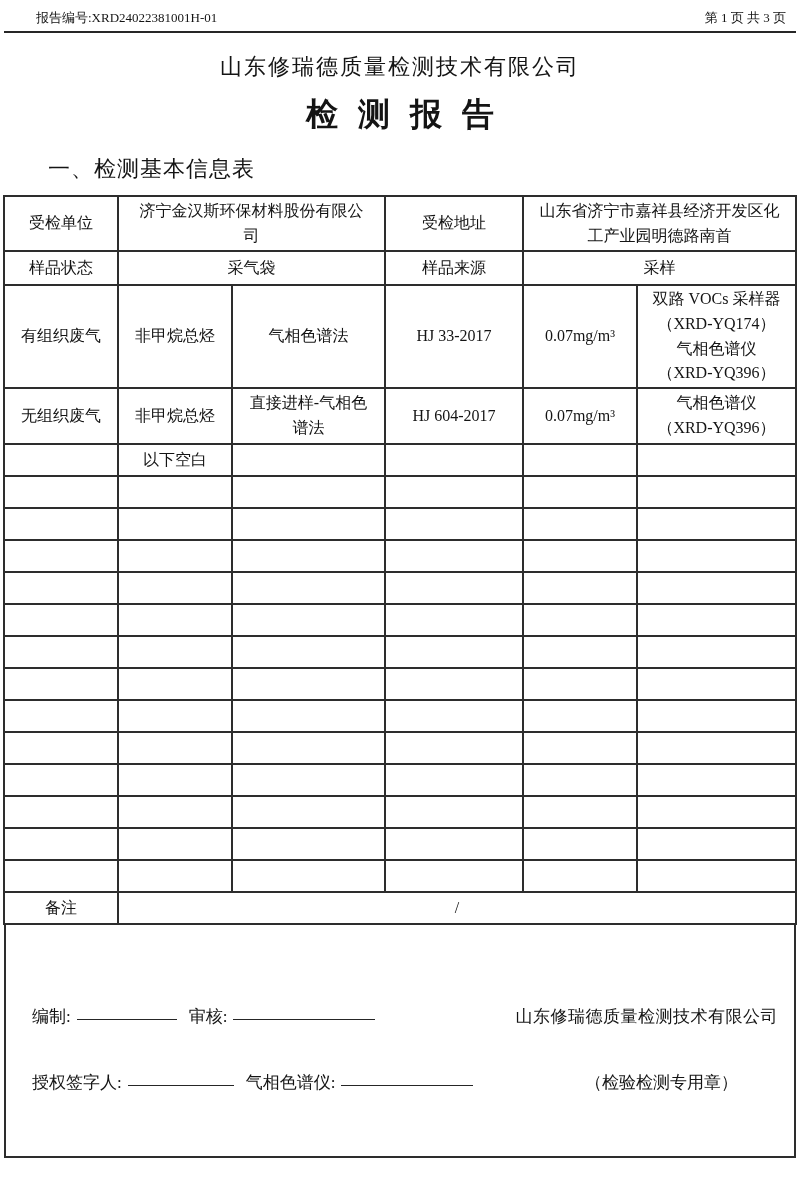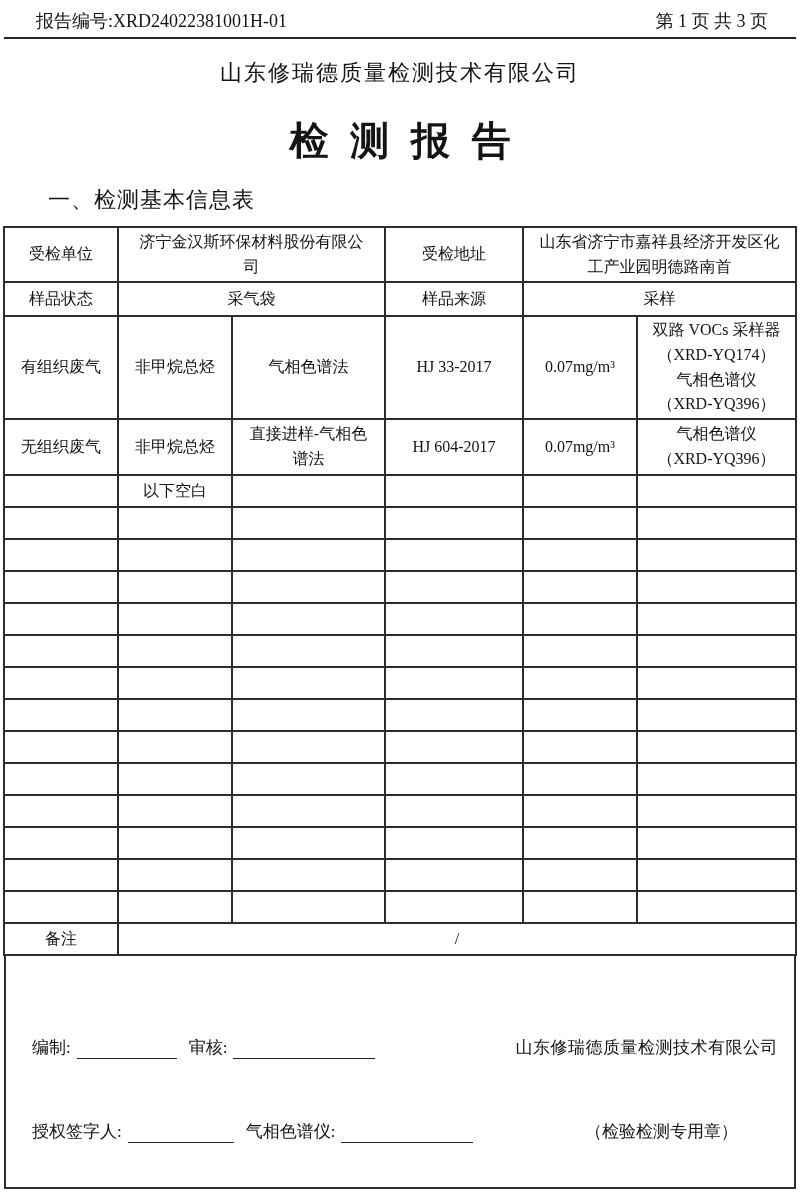--- a/index.html
+++ b/index.html
@@ -8,37 +8,37 @@
     width: 800px; height: 1192px;
     font-family: "Liberation Serif", "DejaVu Serif", serif;
     color: #141414;
     position: relative;
     overflow: hidden;
   }
   .doc-header {
     display: flex;
     justify-content: space-between;
     align-items: baseline;
-    padding: 9px 32px 0 36px;
-    font-size: 18px;
+    padding: 9px 14px 0 36px;
+    font-size: 13px;
   }
   .header-rule {
     border-bottom: 2px solid #262626;
     margin: 4px 4px 0 4px;
   }
   .company-title {
     text-align: center;
     margin-top: 19px;
     font-size: 22px;
     letter-spacing: 2px;
   }
   .report-title {
     text-align: center;
-    margin-top: 26px;
-    font-size: 39px;
+    margin-top: 11px;
+    font-size: 32px;
     font-weight: bold;
     letter-spacing: 6px;
     padding-left: 6px;
   }
   .section-title {
     font-size: 22px;
     margin: 17px 0 11px 48px;
     letter-spacing: 1px;
   }
   table.info-table {
@@ -71,25 +71,25 @@
     border: 2px solid #2d2d2d;
     border-top: none;
     position: relative;
     font-size: 17px;
   }
   .sig-row {
     position: absolute;
     left: 26px;
     right: 16px;
     display: flex;
-    align-items: flex-end;
+    align-items: flex-start;
     white-space: nowrap;
   }
   .sig-row-1 { top: 80px; }
-  .sig-row-2 { top: 164px; }
+  .sig-row-2 { top: 146px; }
   .sig-line {
     display: inline-block;
     border-bottom: 1.5px solid #262626;
     height: 15px;
     margin-left: 6px;
   }
   .w-prep   { width: 100px; }
   .w-review { width: 142px; }
   .w-signer { width: 106px; }
   .w-date   { width: 132px; }

